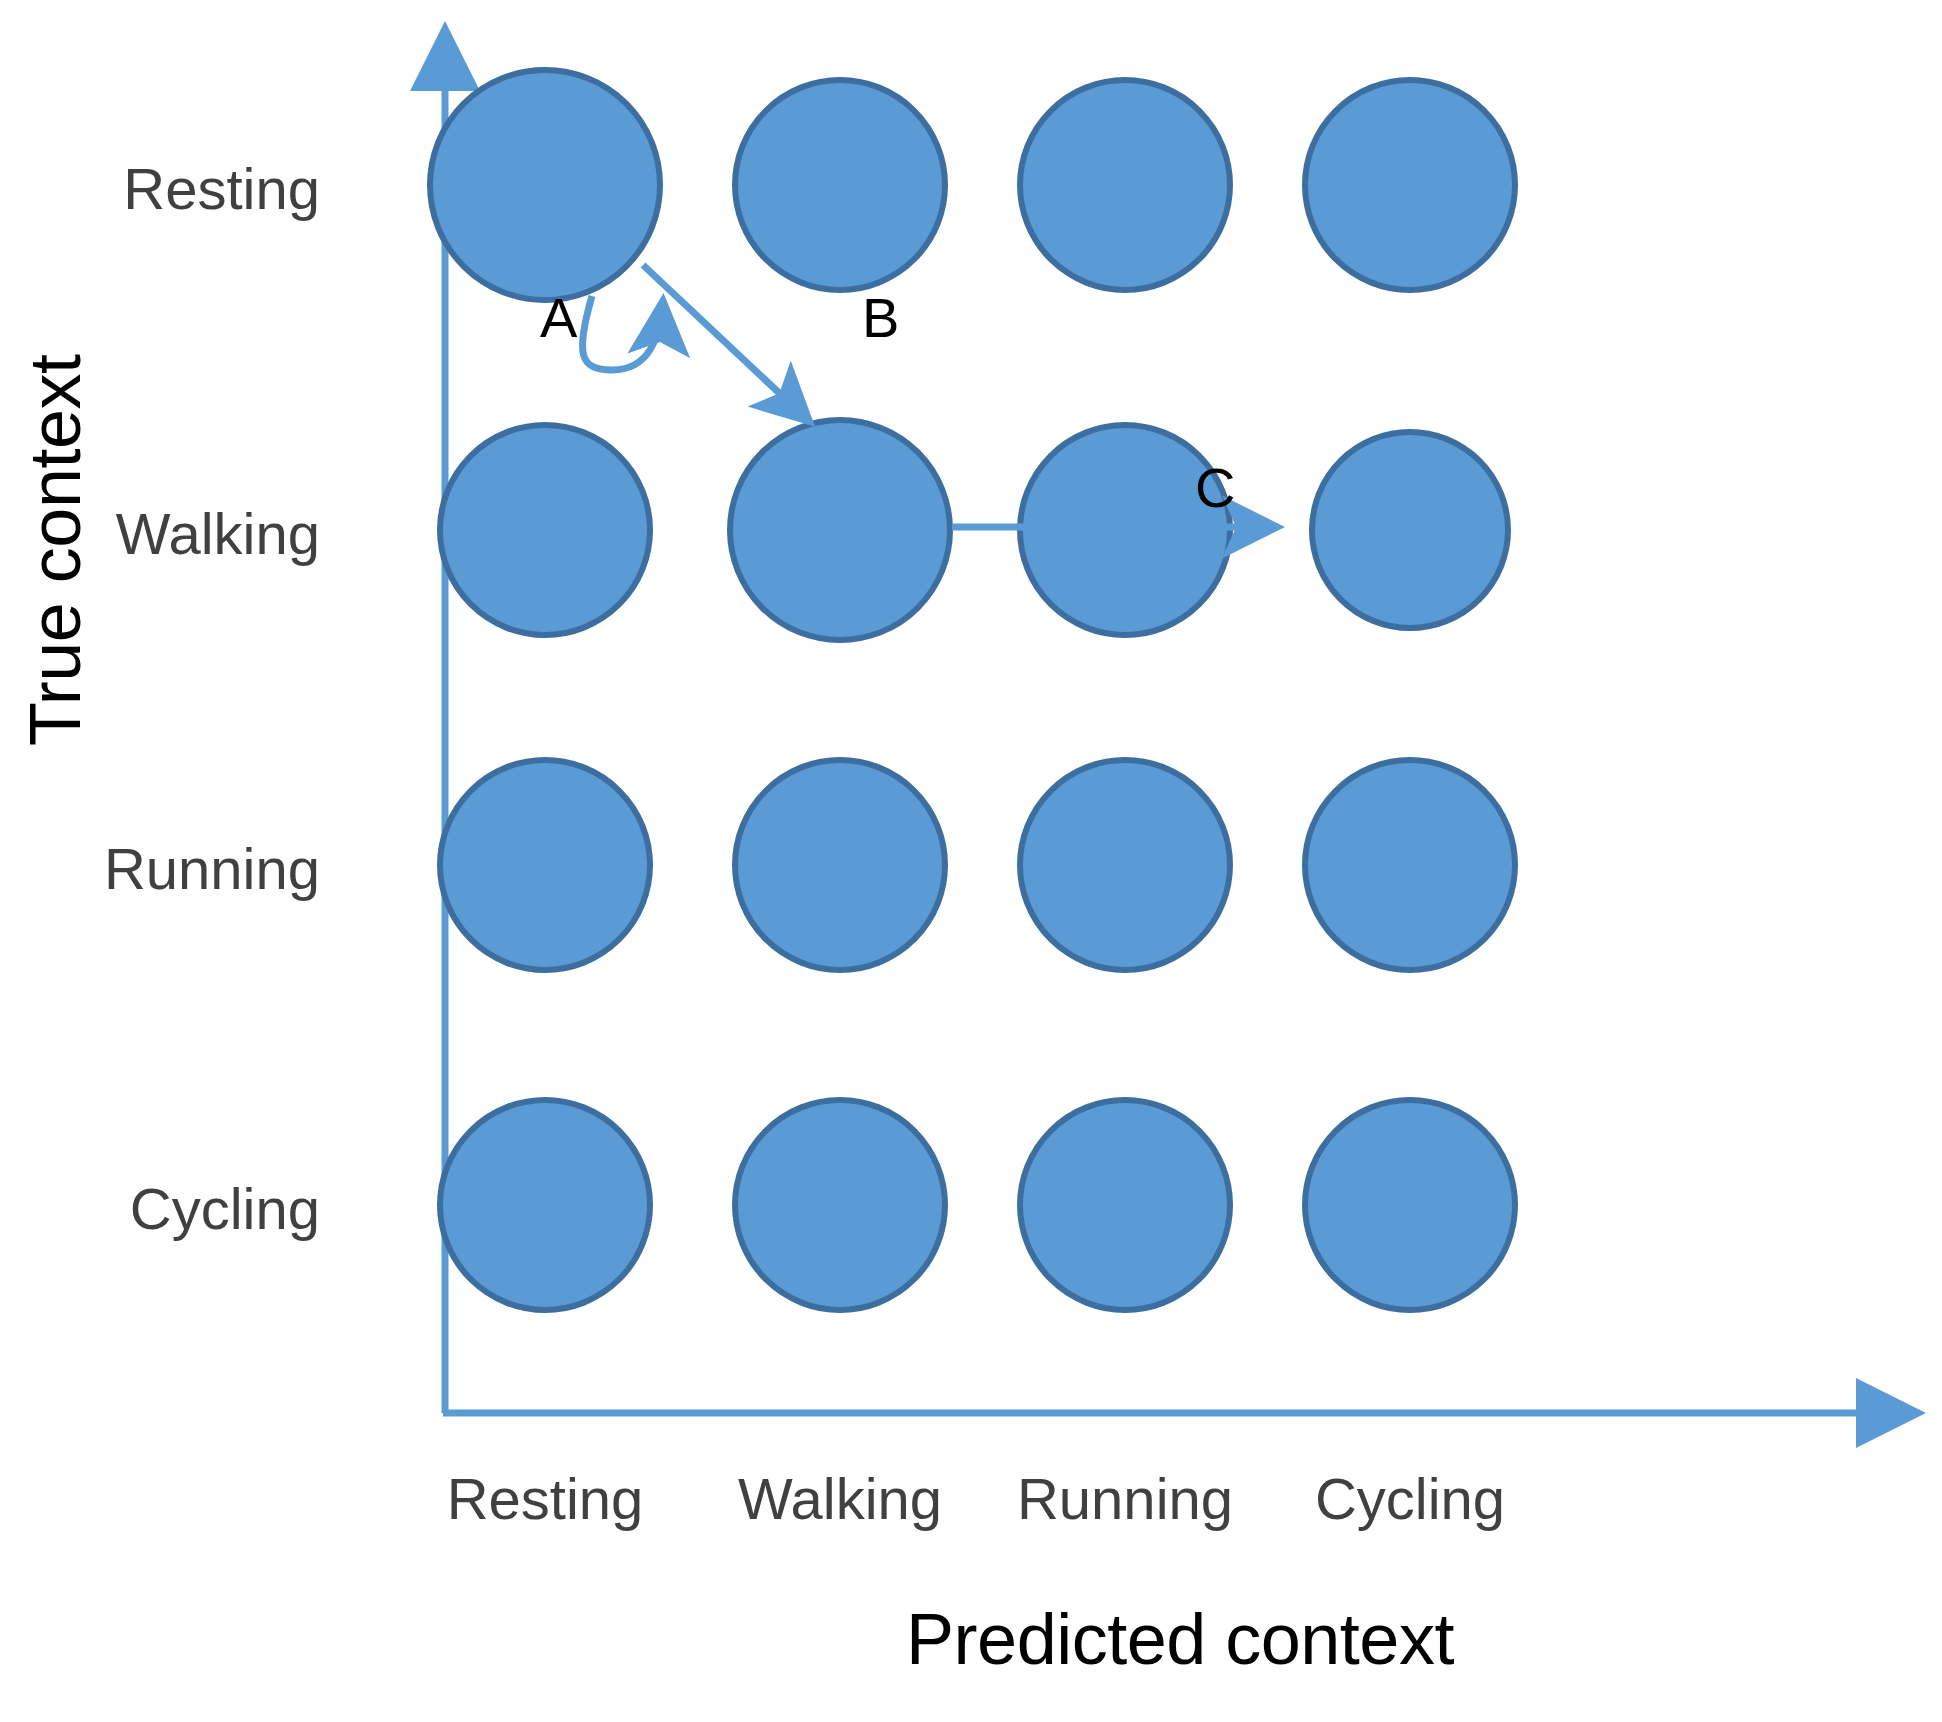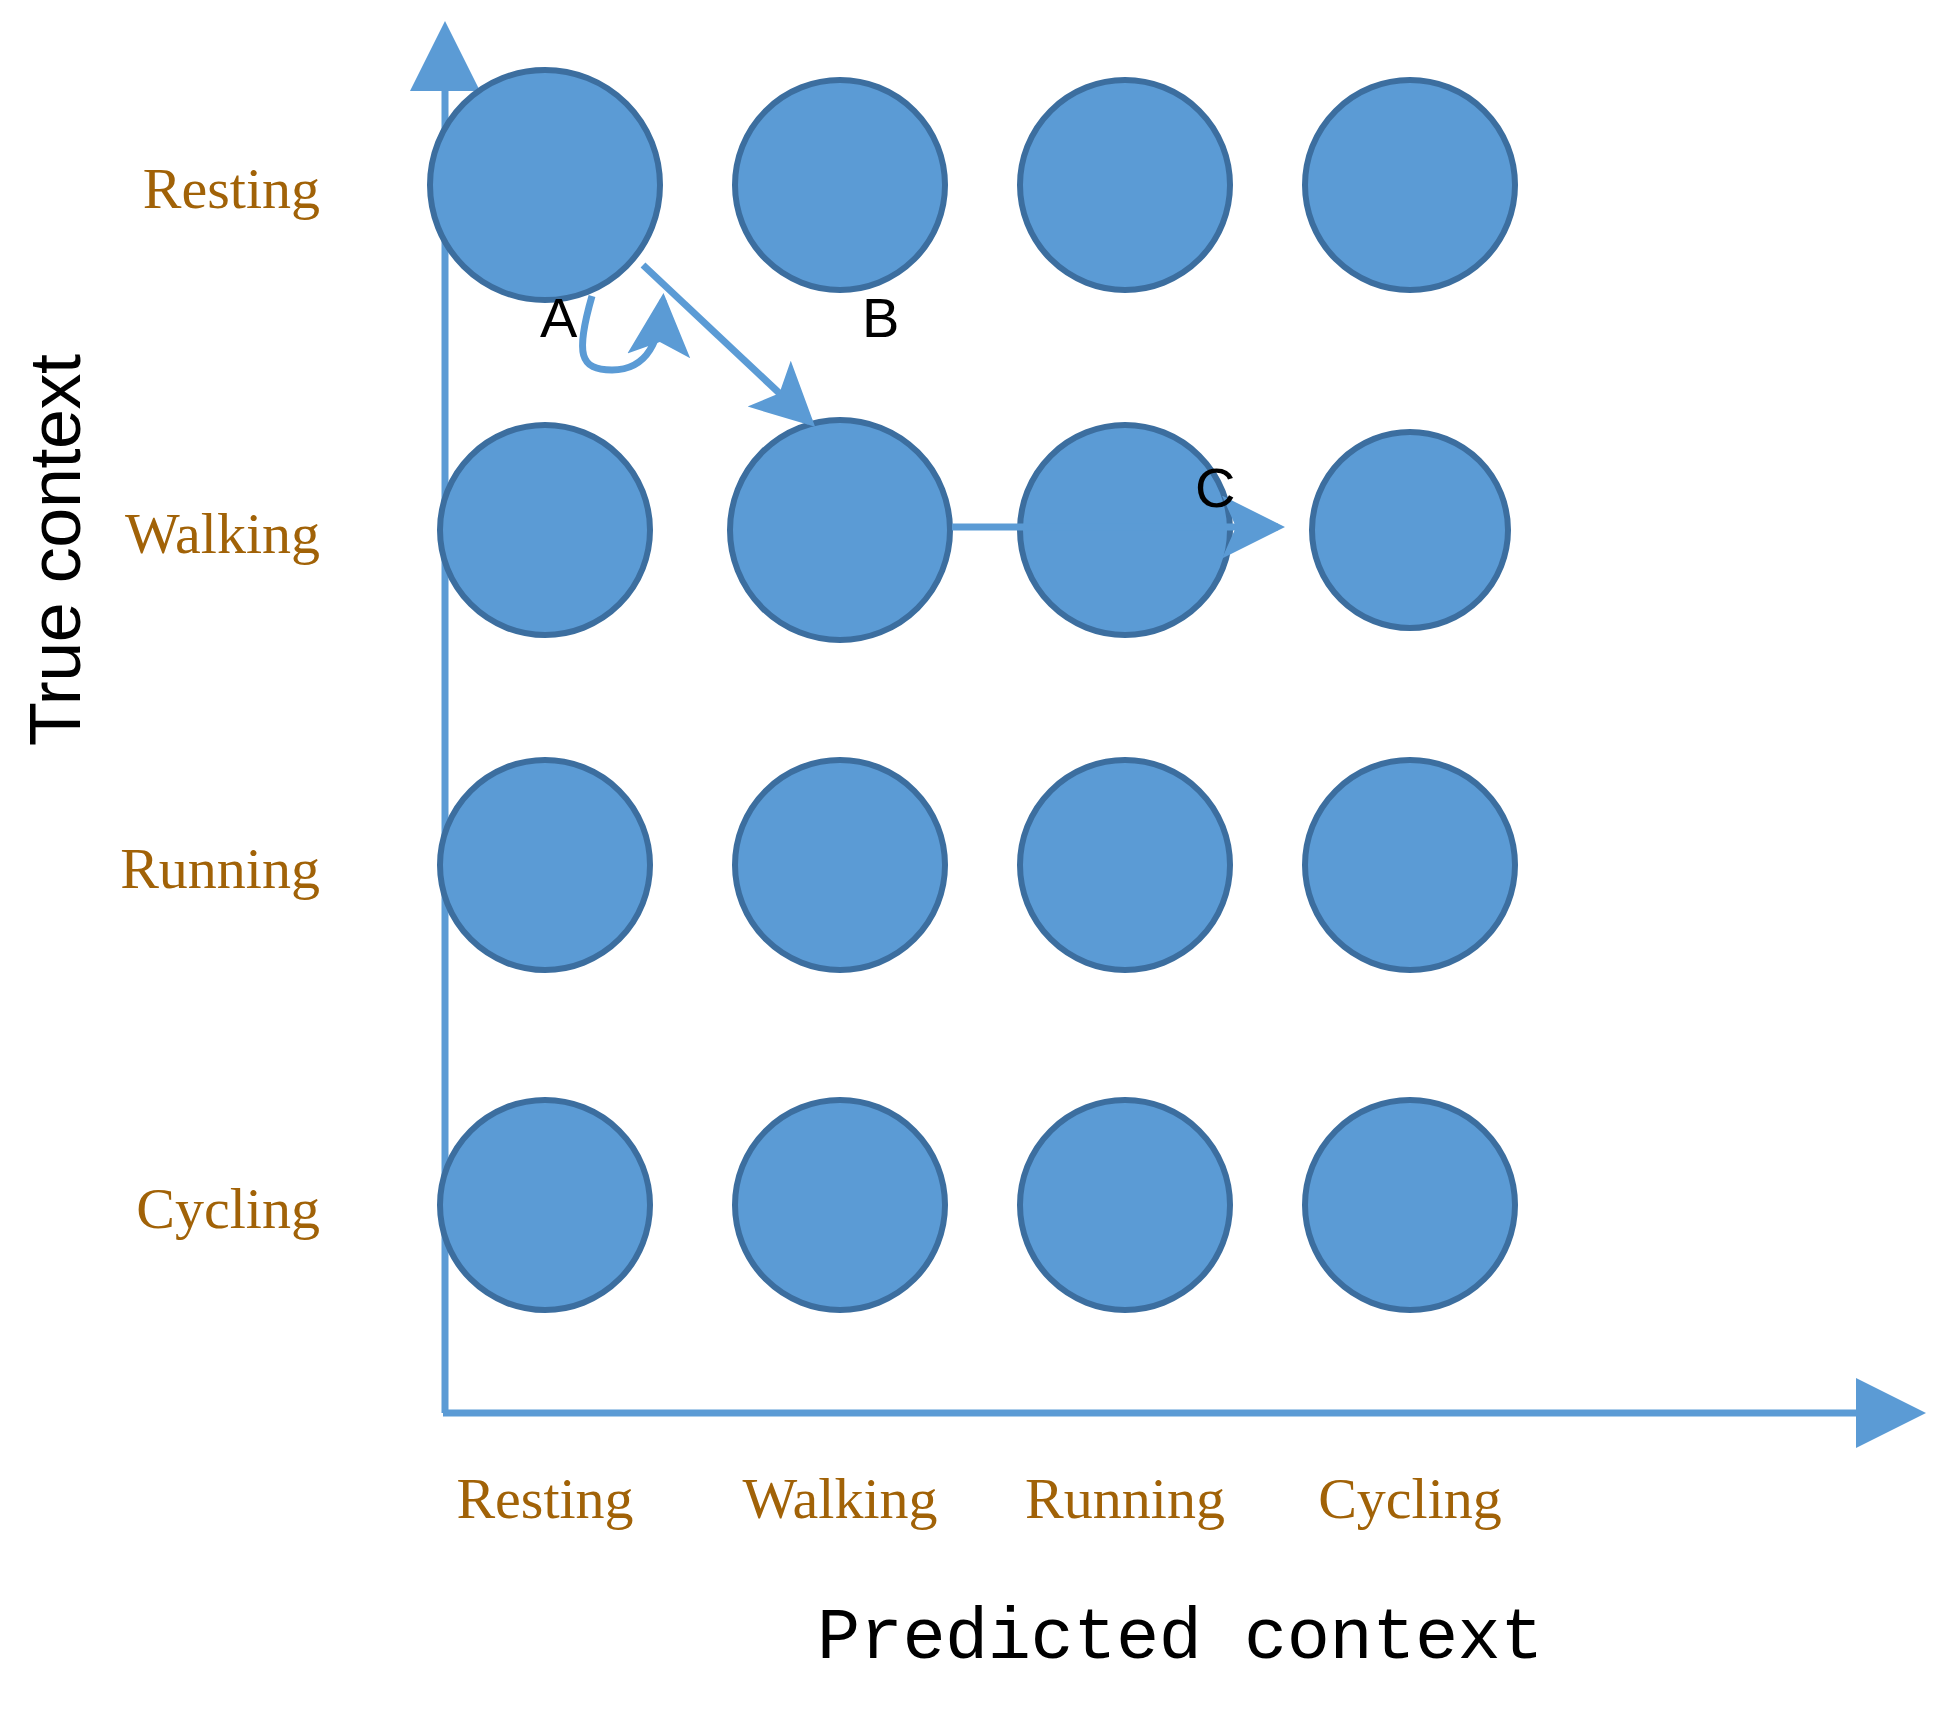--- a/index.html
+++ b/index.html
@@ -38,27 +38,26 @@
     width: 110px;
     text-align: center;
     transform-origin: center center;
     transform: rotate(-90deg);
   }
   #x-axis-title {
     left: 560px;
     top: 1598px;
     width: 1240px;
     text-align: center;
-    font-family: Liberation Mono, monospace;
   }
   .tick-label {
     position: absolute;
-    font-family: Liberation Serif, serif;
+    font-family: Liberation Sans, sans-serif;
     font-size: 58px;
-    color: #a16207;
+    color: #404040;
     white-space: nowrap;
   }
   .y-tick {
     text-align: right;
     width: 320px;
     left: 0px;
   }
   .x-tick {
     text-align: center;
     width: 320px;

